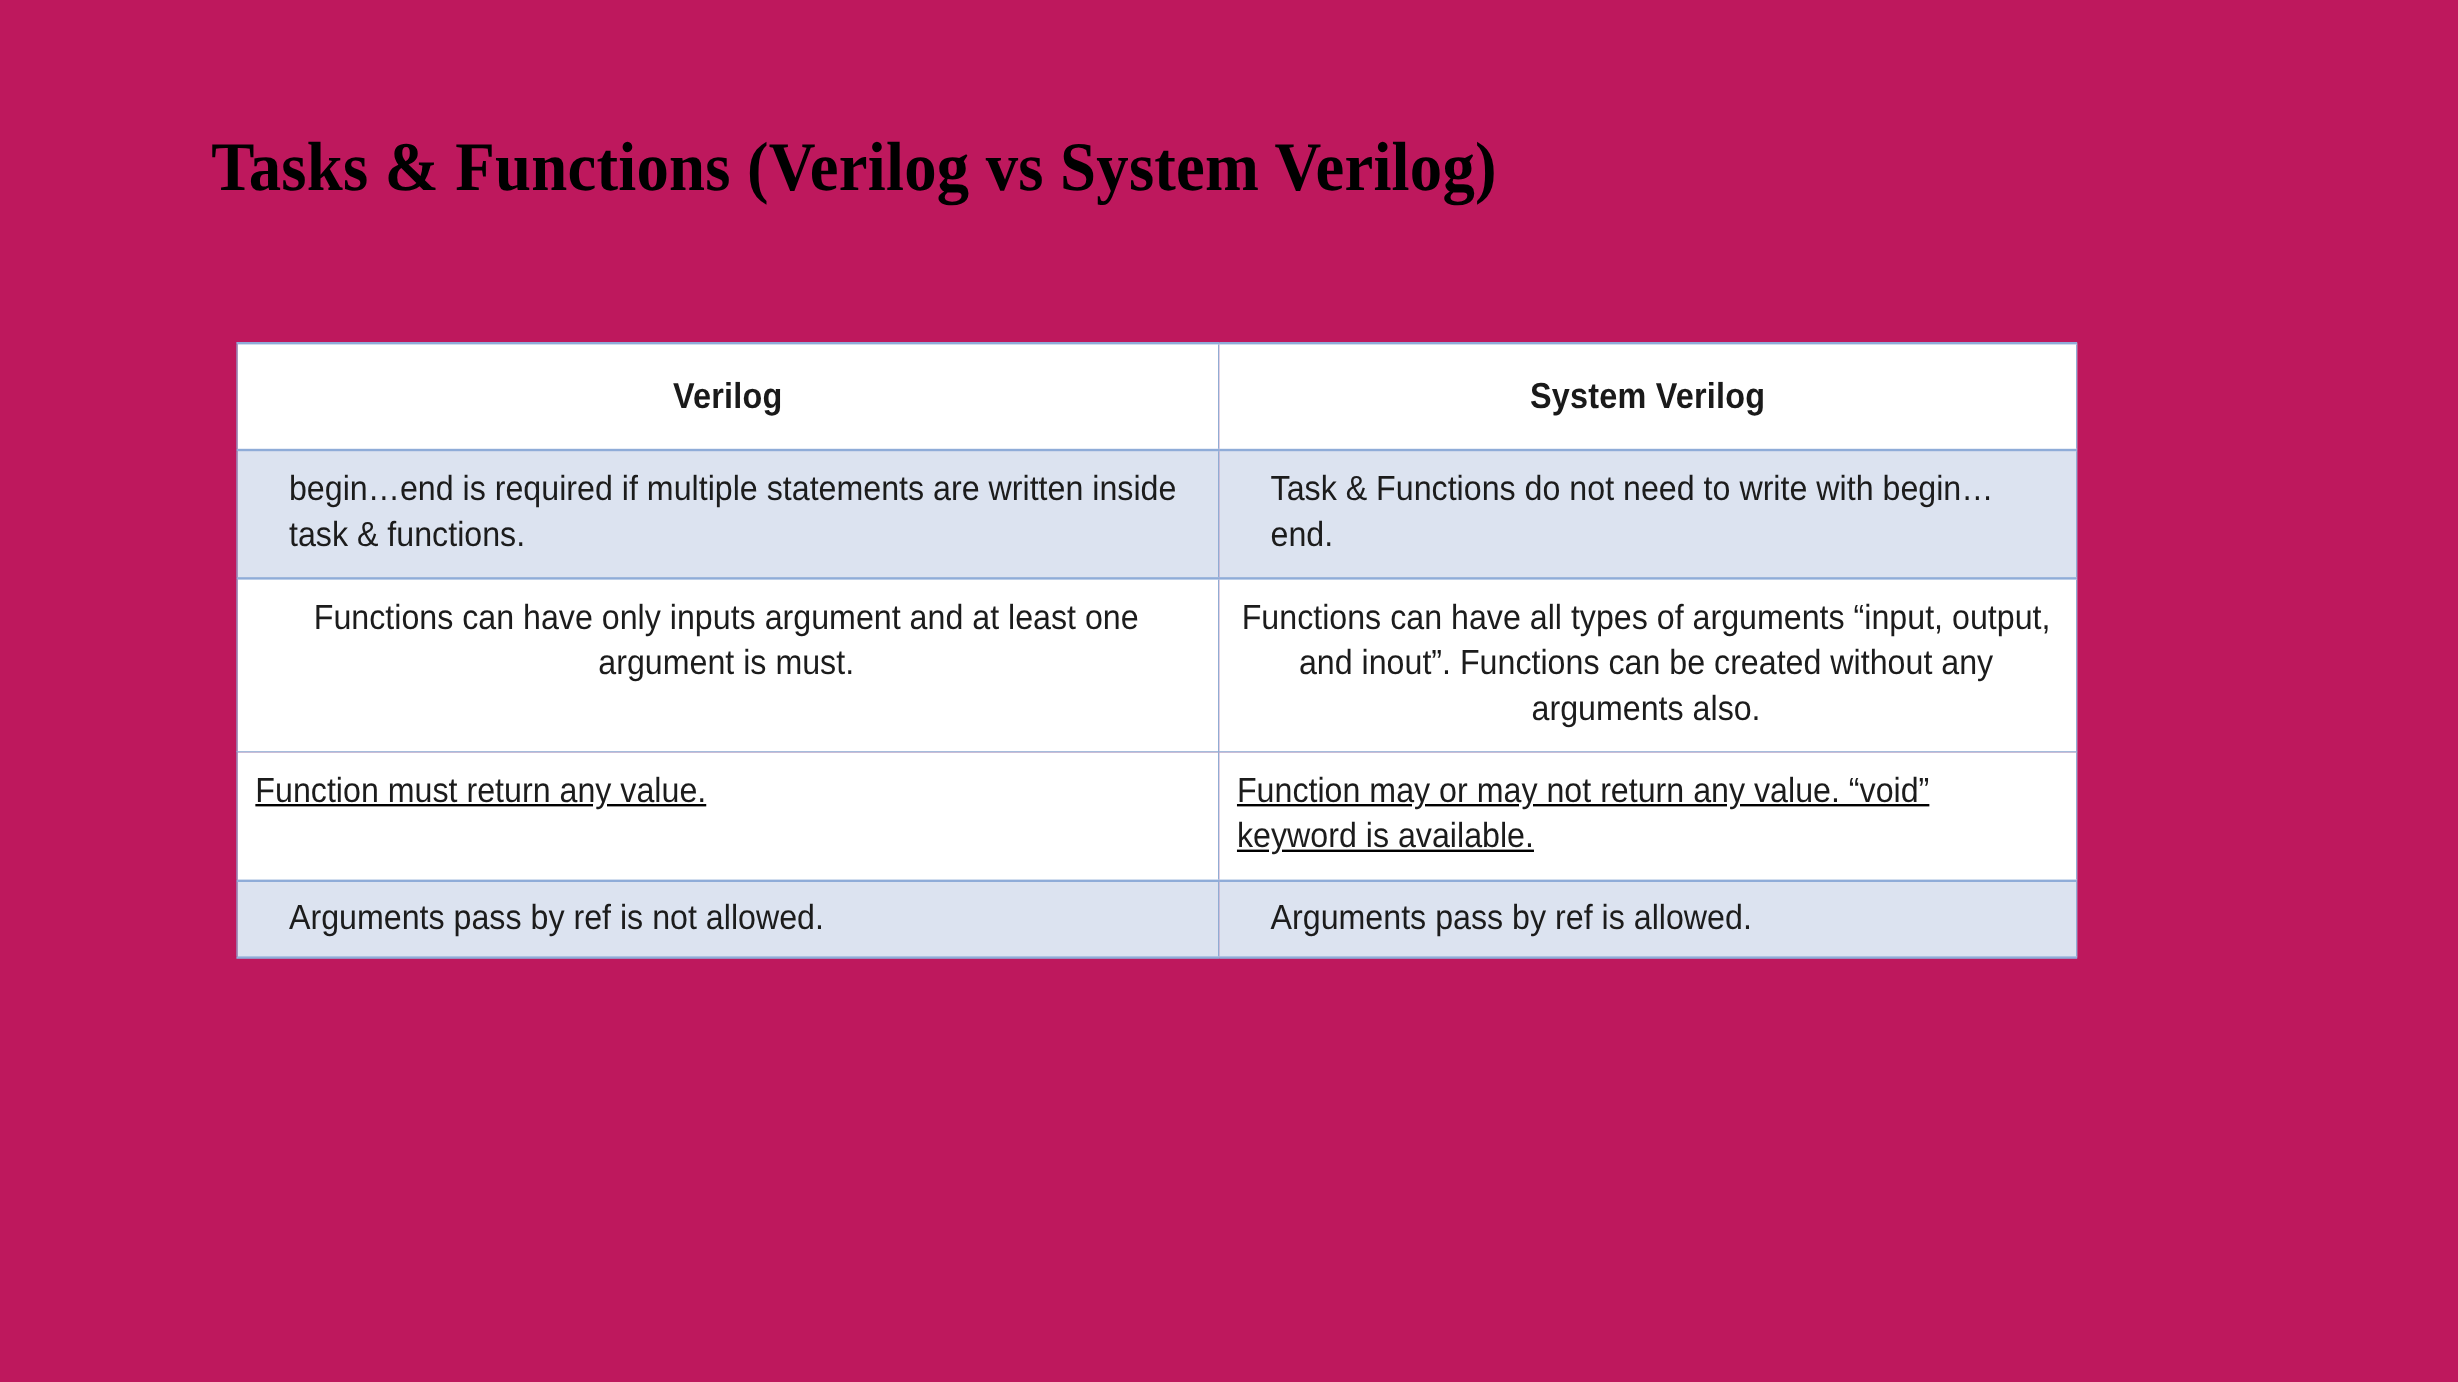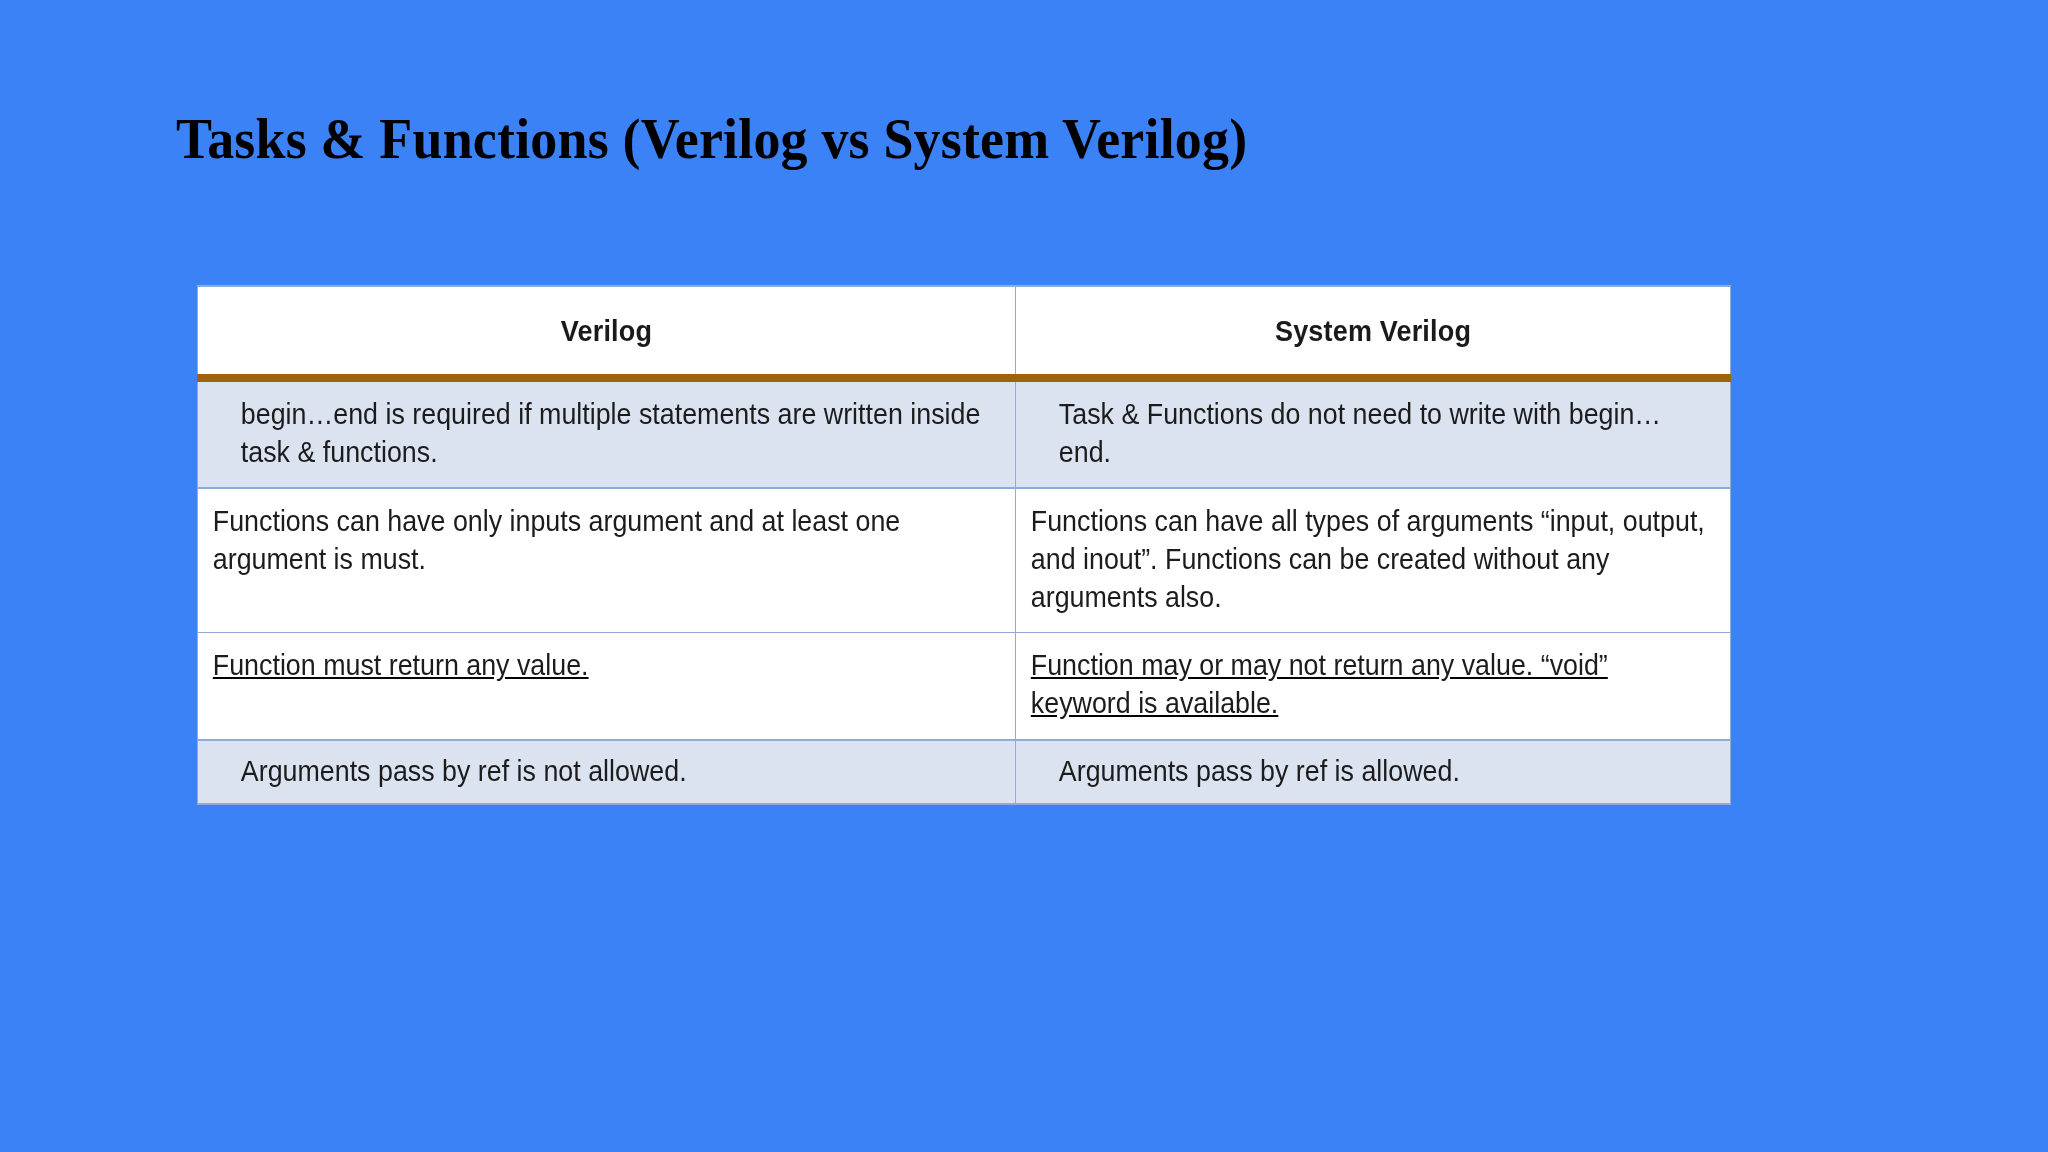--- a/index.html
+++ b/index.html
@@ -12,21 +12,21 @@
     height: 1152px;
     overflow: hidden;
     font-family: "Liberation Sans", sans-serif;
     -webkit-font-smoothing: antialiased;
   }
 
   .slide {
     position: relative;
     width: 2048px;
     height: 1152px;
-    background: #3b82f6;
+    background: #be185d;
   }
 
   
   .slide-title {
     position: absolute;
     left: 176px;
     top: 68px;
     width: 1750px;
     font-family: "Liberation Serif", "DejaVu Serif", serif;
     font-weight: bold;
@@ -61,21 +61,21 @@
     border: 1px solid #91acd4;
     vertical-align: top;
     padding: 0;
   }
 
   
   thead tr.header-row th {
     height: 87px;
     background: #ffffff;
     border-top: 2px solid #8facd8;
-    border-bottom: 8px solid #a16207;
+    border-bottom: 1px solid #a16207;
     text-align: center;
     vertical-align: middle;
   }
   .header-label {
     display: block;
     font-family: "Liberation Sans", sans-serif;
     font-weight: bold;
     font-size: 30px;
     color: #1a1a1a;
     letter-spacing: 0.2px;
@@ -106,21 +106,21 @@
     color: #1c1c1c;
     padding: 14px 18px 16px 16px;
     transform: scaleX(0.925);
     transform-origin: left top;
     width: 108%;
     box-sizing: border-box;
   }
 
   
   tr.r1 td { height: 87px; }
-  tr.r2 td { height: 118px; }
+  tr.r2 td { height: 118px; text-align: center; }
   tr.r3 td { height: 55px; }
   tr.r4 td { height: 81px; text-decoration: underline; }
   tr.r5 td { height: 57px; }
 
   tr.r3 .cell-text { padding-top: 8px; padding-bottom: 8px; }
   tr.r5 .cell-text { padding-top: 12px; padding-bottom: 12px; }
 </style>
 </head>
 <body>
 

